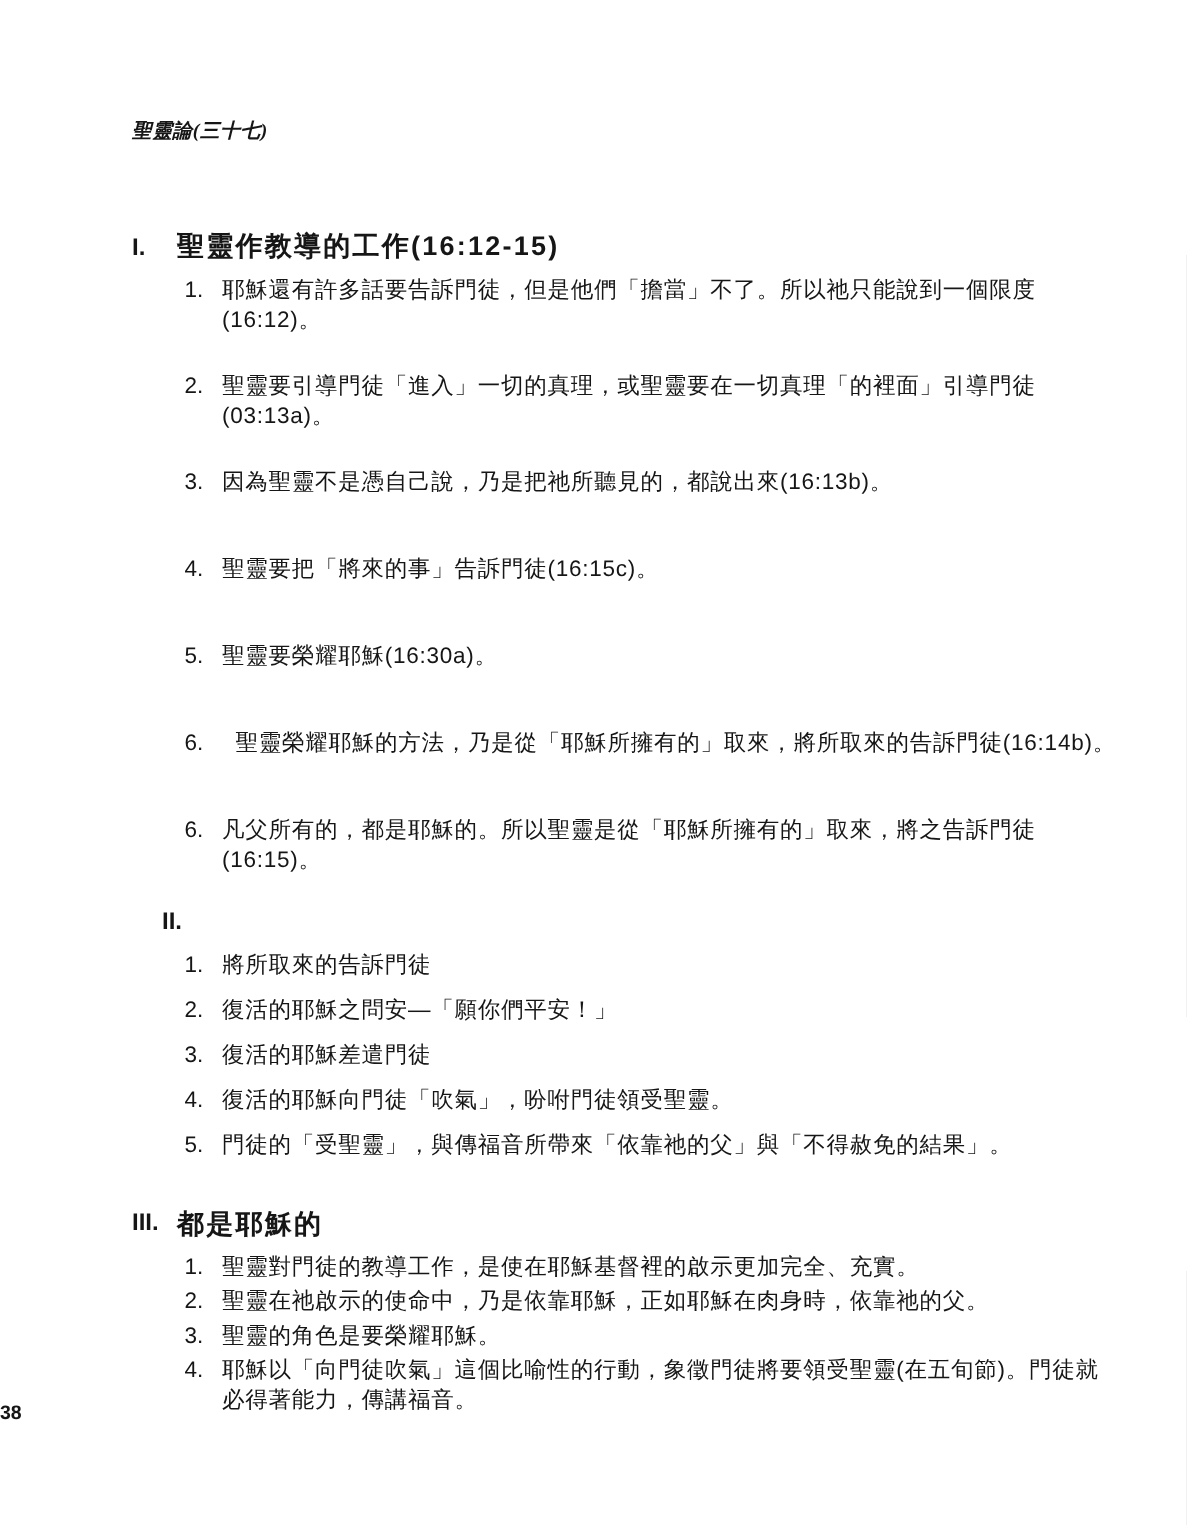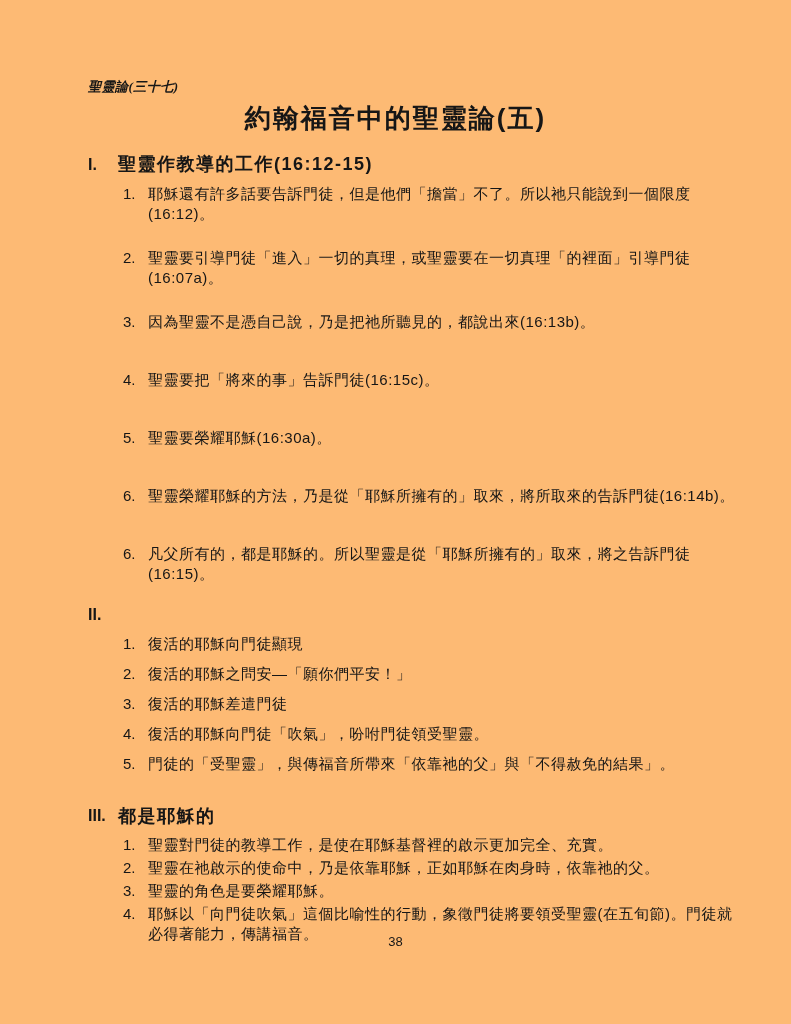--- a/index.html
+++ b/index.html
@@ -4,21 +4,21 @@
 <style>
   html, body {
     margin: 0;
     padding: 0;
     background: #e8e8e8;
   }
   .page {
     position: relative;
     width: 791px;
     height: 1024px;
-    background: #fdba74;
+    background: #ffffff;
     color: #161616;
     font-family: "Liberation Sans", sans-serif;
     overflow: hidden;
   }
   .header-note {
     position: absolute;
     left: 88px;
     top: 78px;
     font-family: "Liberation Serif", serif;
     font-style: italic;
@@ -70,65 +70,65 @@
   .item-num {
     width: 25px;
     flex-shrink: 0;
   }
   .item-text {
     width: 590px;
     letter-spacing: 0.5px;
   }
   .item-text.wide {
     width: 645px;
+    text-align: center;
   }
   
   .sec-1 .sec-head { margin-bottom: 8px; }
   .sec-1 .item.g24 { margin-bottom: 24px; }
   .sec-1 .item.g38 { margin-bottom: 38px; }
   .sec-2 { margin-top: 22px; }
-  .sec-2 .sec-head { margin-bottom: 10px; }
+  .sec-2 .sec-head { margin-bottom: 10px; margin-left: 20px; }
   .sec-2 .item { margin-bottom: 10px; }
   .sec-3 { margin-top: 30px; }
   .sec-3 .sec-head { margin-bottom: 7px; align-items: center; }
   .sec-3 .item { margin-bottom: 3px; }
   .page-number {
     position: absolute;
     left: 0;
     right: 0;
     top: 934px;
-    text-align: center;
+    text-align: left;
     font-size: 13px;
-    font-weight: normal;
+    font-weight: bold;
   }
 </style>
 </head>
 <body>
 
 <div class="page">
 
   <div class="header-note">聖靈論(三十七)</div>
 
-  <h1 class="title">約翰福音中的聖靈論(五)</h1>
 
   <div class="content">
 
     <section class="section sec-1">
       <div class="sec-head">
         <span class="sec-num">I.</span>
         <span class="sec-title">聖靈作教導的工作(16:12-15)</span>
       </div>
       <div class="items">
         <div class="item g24">
           <span class="item-num">1.</span>
           <span class="item-text">耶穌還有許多話要告訴門徒，但是他們「擔當」不了。所以祂只能說到一個限度(16:12)。</span>
         </div>
         <div class="item g24">
           <span class="item-num">2.</span>
-          <span class="item-text">聖靈要引導門徒「進入」一切的真理，或聖靈要在一切真理「的裡面」引導門徒(16:07a)。</span>
+          <span class="item-text">聖靈要引導門徒「進入」一切的真理，或聖靈要在一切真理「的裡面」引導門徒(03:13a)。</span>
         </div>
         <div class="item g38">
           <span class="item-num">3.</span>
           <span class="item-text">因為聖靈不是憑自己說，乃是把祂所聽見的，都說出來(16:13b)。</span>
         </div>
         <div class="item g38">
           <span class="item-num">4.</span>
           <span class="item-text">聖靈要把「將來的事」告訴門徒(16:15c)。</span>
         </div>
         <div class="item g38">
@@ -146,21 +146,21 @@
       </div>
     </section>
 
     <section class="section sec-2">
       <div class="sec-head">
         <span class="sec-num">II.</span>
       </div>
       <div class="items">
         <div class="item">
           <span class="item-num">1.</span>
-          <span class="item-text">復活的耶穌向門徒顯現</span>
+          <span class="item-text">將所取來的告訴門徒</span>
         </div>
         <div class="item">
           <span class="item-num">2.</span>
           <span class="item-text">復活的耶穌之問安—「願你們平安！」</span>
         </div>
         <div class="item">
           <span class="item-num">3.</span>
           <span class="item-text">復活的耶穌差遣門徒</span>
         </div>
         <div class="item">

